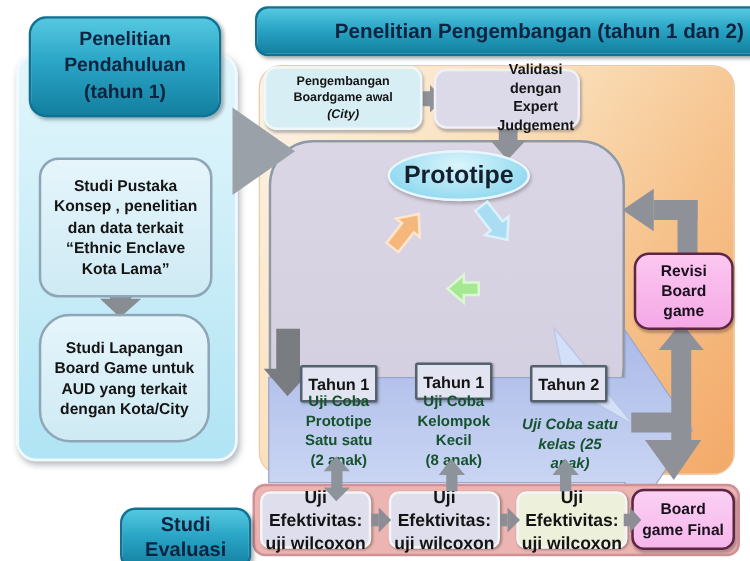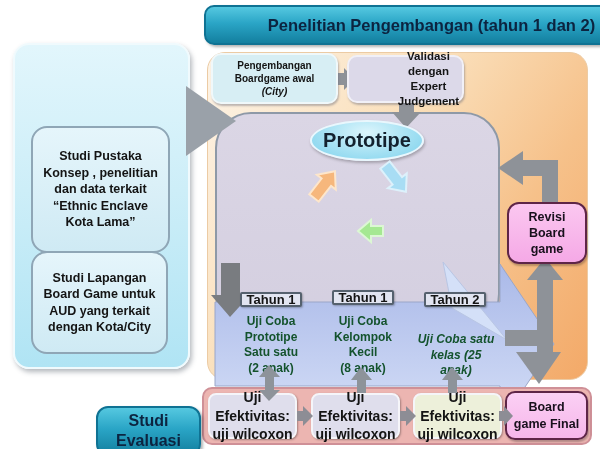--- a/index.html
+++ b/index.html
@@ -36,42 +36,42 @@
   }
   .tealbox1{left:23px;top:13px;width:154px;height:81px;border-radius:14px;font-size:15.5px;line-height:1.35;}
   .header-bar{left:204px;top:5px;width:455px;height:40px;border-radius:10px;font-size:16.5px;}
   .evaluasi{left:96px;top:390px;width:105px;height:50px;border-radius:12px;font-size:16px;line-height:1.25;margin-top:16px;}
 
   
   .studybox{
     background:linear-gradient(180deg,#e5f5fb 0%,#cfeaf4 100%);
     border:2px solid #8fa6b6;border-radius:16px;font-size:12.5px;line-height:1.32;
   }
-  .pustaka{left:31px;top:126px;width:139px;height:127px;}
-  .lapangan{left:31px;top:251px;width:137px;height:103px;}
+  .pustaka{left:31px;top:126px;width:139px;height:112px;}
+  .lapangan{left:31px;top:251px;width:137px;height:103px;border-radius:25px;}
 
   
   .flowbox{border-radius:10px;box-shadow:1px 2px 2px rgba(110,110,125,.45);line-height:1.3;}
   .idea-box{left:211px;top:53px;width:127px;height:51px;background:#d7eef4;border:2px solid #f0f8fa;font-size:10px;}
   .validasi-box{left:347px;top:55px;width:117px;height:48px;background:#dcd9e9;border:2px solid #f1f0f7;font-size:11.5px;padding-left:46px;}
 
   
   .ellipse{border-radius:50%;box-shadow:1px 2px 3px rgba(0,0,0,.25);font-size:20px;color:#13212e;}
   .prototipe{left:310px;top:120px;width:114px;height:41px;
     background:radial-gradient(ellipse at 50% 28%,#dcf5fc 0%,#a5e1f3 55%,#7ed1ec 100%);border:2px solid #e9f7fd;}
   .feedback{left:227px;top:209px;width:121px;height:47px;
     background:radial-gradient(ellipse at 50% 28%,#fde6c9 0%,#f7b87e 60%,#f09f55 100%);border:2px solid #fceedb;}
   .playtest{left:387px;top:208px;width:103px;height:46px;
     background:radial-gradient(ellipse at 50% 28%,#e0fbcd 0%,#9aec79 65%,#7ee25b 100%);border:2px solid #e9fadd;}
 
   
-  .tahun{background:#e2e5f1;border:2px solid #55616e;border-radius:2px;font-size:13px;height:15px;box-shadow:1px 1px 2px rgba(0,0,0,.25);}
+  .tahun{background:#e2e5f1;border:2px solid #55616e;border-radius:2px;font-size:13px;height:30px;box-shadow:1px 1px 2px rgba(0,0,0,.25);}
   .t1a{left:240px;top:292px;width:62px;}
   .t1b{left:332px;top:290px;width:62px;}
-  .t2{left:424px;top:292px;width:62px;text-decoration:underline;}
+  .t2{left:424px;top:292px;width:62px;}
   .ujicoba{font-size:12px;line-height:1.3;color:#14532d;}
   .uc1{left:232px;top:314px;width:78px;}
   .uc2{left:324px;top:314px;width:78px;}
   .uc3{left:408px;top:332px;width:96px;font-style:italic;}
 
   
   .pinkbox{border:2px solid #5e2547;color:#18101c;box-shadow:1px 2px 2px rgba(0,0,0,.25);}
   .revisi{left:507px;top:202px;width:80px;height:62px;border-radius:12px;font-size:12.5px;line-height:1.3;
     background:linear-gradient(180deg,#fbc7f0 0%,#f5a9e6 100%);}
   .final{left:505px;top:391px;width:83px;height:49px;border-radius:10px;font-size:12.5px;line-height:1.3;
@@ -136,20 +136,23 @@
         <rect x="537" y="278" width="16" height="74"></rect>
         <rect x="505" y="330" width="34" height="16"></rect>
       </g>
       <polygon points="516,352 561,352 539,384"></polygon>
     </g>
   </svg>
 
   <div class="abs cc teal header-bar">
     <span>Penelitian Pengembangan (tahun 1 dan 2)</span>
   </div>
+  <div class="abs cc teal tealbox1 pre">Penelitian
+Pendahuluan
+(tahun 1)</div>
   <div class="abs cc studybox pustaka pre">Studi Pustaka
 Konsep , penelitian
 dan data terkait
 “Ethnic Enclave
 Kota Lama”</div>
   <div class="abs cc studybox lapangan pre">Studi Lapangan
 Board Game untuk
 AUD yang terkait
 dengan Kota/City</div>
 

